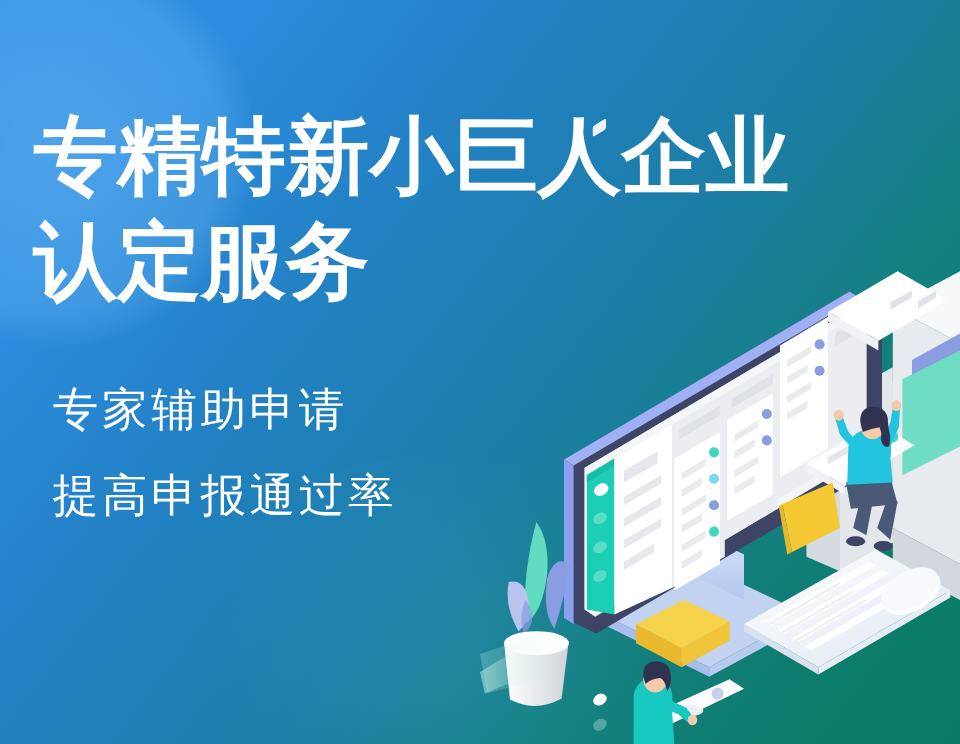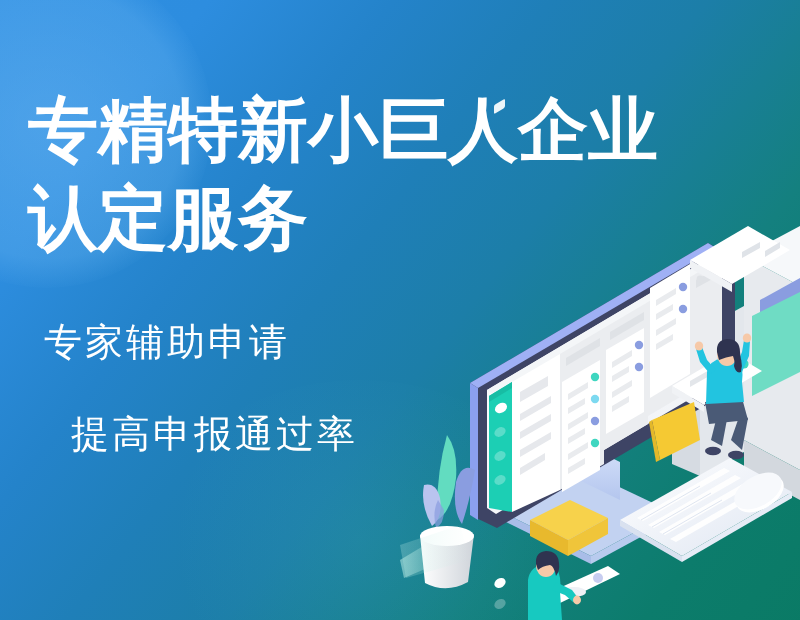--- a/index.html
+++ b/index.html
@@ -33,21 +33,21 @@
     position:absolute;left:28px;top:86px;width:780px;
     color:#ffffff;font-weight:700;font-size:70px;line-height:88px;
     letter-spacing:0px;white-space:nowrap;
   }
   .headline .l2{display:block;}
   .sub{
     position:absolute;left:44px;color:#ffffff;font-weight:400;
     font-size:38px;line-height:44px;letter-spacing:3px;white-space:nowrap;text-align:center;
   }
   #sub1{top:320px;}
-  #sub2{top:412px;margin-left:27px;}
+  #sub2{top:392px;}
 
   
   #illus{position:absolute;left:0;top:0;width:800px;height:620px;}
   #illus svg{display:block;}
 </style>
 </head>
 <body>
 
 <div id="banner">
 

